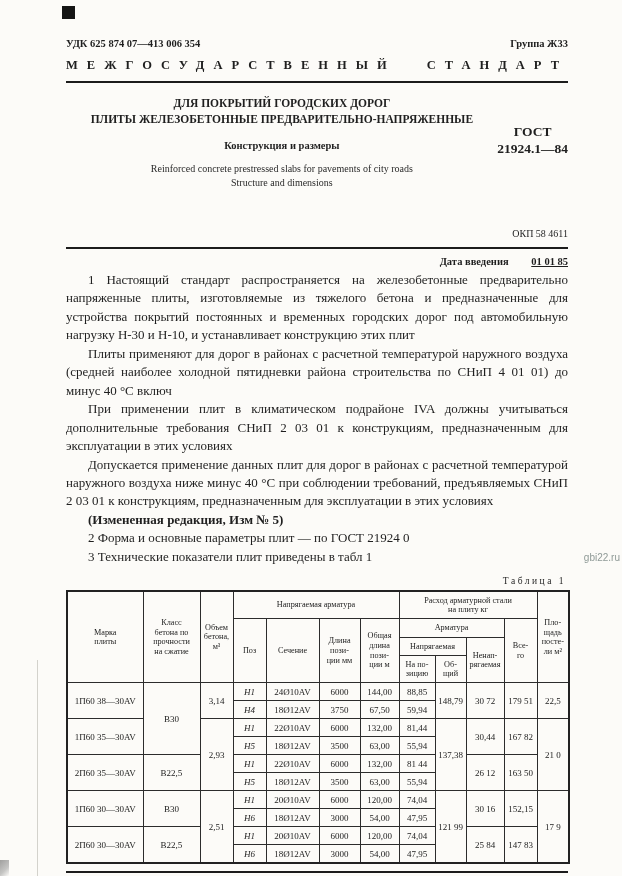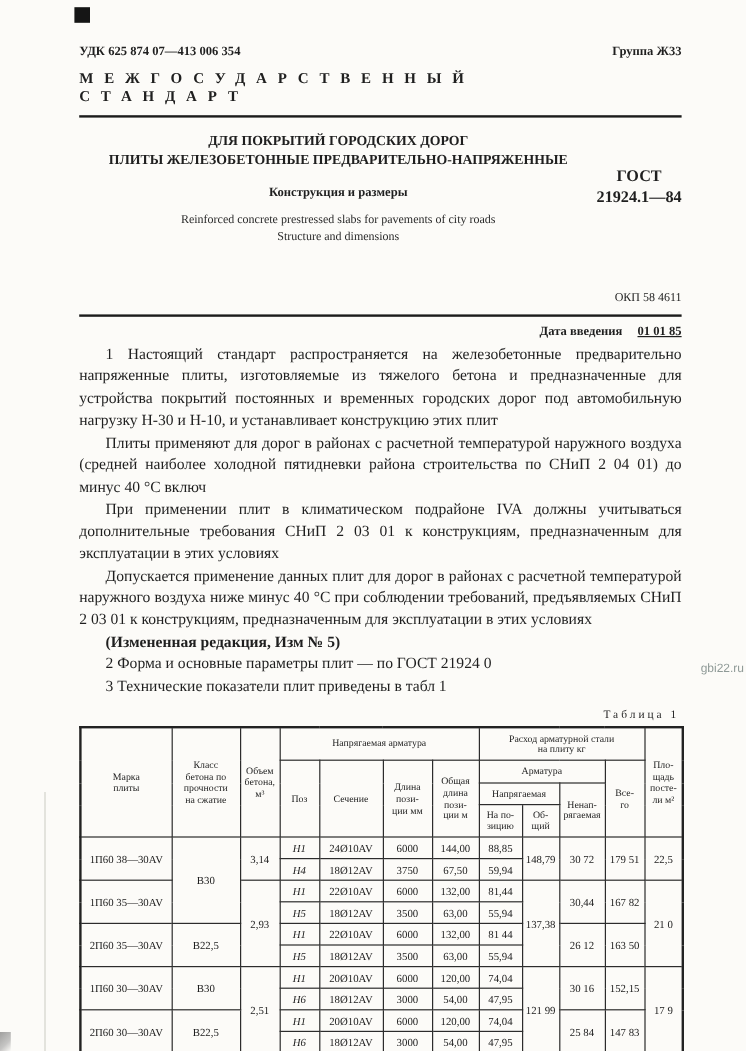--- a/index.html
+++ b/index.html
@@ -14,32 +14,32 @@
     box-sizing:border-box;
   }
   .content{position:relative;padding:38px 54px 0 66px;}
   
   .corner-mark{position:absolute;left:62px;top:6px;width:13px;height:13px;background:#151515;}
   .edge-smudge{position:absolute;left:0;bottom:0;width:9px;height:16px;background:linear-gradient(135deg,#555 0%,#999 60%,transparent 100%);opacity:.55;}
   .scan-line{position:absolute;left:37px;top:660px;bottom:0;width:1px;background:#d3d2cc;}
   .watermark{position:absolute;right:2px;top:552px;font-family:"Liberation Sans",sans-serif;font-size:10px;color:#8f9a97;}
   
   .udk-row{display:flex;justify-content:space-between;font-size:10.5px;font-weight:bold;}
-  .msk-row{display:flex;justify-content:space-between;margin-top:9px;font-size:12.5px;font-weight:bold;flex-direction:column;}
+  .msk-row{display:flex;justify-content:space-between;margin-top:9px;font-size:12.5px;font-weight:bold;}
   .msk-row span{letter-spacing:9px;}
   .rule-thick{border:none;border-top:2px solid #1c1c1c;margin:8px 0 0 0;}
   .title-wrap{position:relative;margin-top:13px;min-height:118px;}
   .titles{width:86%;text-align:center;}
   .title-ru{font-size:11.5px;font-weight:bold;line-height:1.35;}
   .subtitle-ru{font-size:10.5px;font-weight:bold;margin-top:13px;}
   .subtitle-en{font-size:10px;line-height:1.4;margin-top:11px;color:#2a2a2a;}
   .gost-box{position:absolute;right:0;top:28px;text-align:center;font-size:13.5px;font-weight:bold;line-height:1.25;}
   .okp{font-size:10px;margin-top:14px;text-align:right;}
   .date-row{text-align:right;font-size:10.5px;font-weight:bold;margin-top:7px;}
-  .date-val{text-decoration:underline;margin-left:10px;}
+  .date-val{text-decoration:underline;margin-left:20px;}
   
   .bodytext{margin-top:4px;font-size:13px;line-height:1.42;text-align:justify;}
   .bodytext p{margin:0;text-indent:22px;}
   .amendment{font-weight:bold;}
   
   .table-label{text-align:right;font-size:9.5px;letter-spacing:2.5px;margin:10px 2px 4px 0;}
   table.gtable{width:502px;border-collapse:collapse;table-layout:fixed;font-size:8.6px;color:#1c1c1c;}
   table.gtable th,table.gtable td{border:1px solid #2c2c2c;padding:1px 1px;text-align:center;vertical-align:middle;overflow:hidden;}
   table.gtable{border:2px solid #222;}
   table.gtable th{font-weight:normal;white-space:pre-line;line-height:1.18;font-size:8.2px;}
@@ -93,21 +93,21 @@
 
     <hr class="rule-thick">
 
     <div class="date-row">
       <span>Дата введения</span>
       <span class="date-val">01 01 85</span>
     </div>
 
     <div class="bodytext">
       <p>1  Настоящий стандарт распространяется на железобетонные предварительно напряженные плиты, изготовляемые из тяжелого бетона и предназначенные для устройства покрытий постоянных и временных городских дорог под автомобильную нагрузку Н-30 и Н-10, и устанавливает конструкцию этих плит</p>
-      <p>Плиты применяют для дорог в районах с расчетной температурой наружного воздуха (средней наиболее холодной пятидневки района строительства по СНиП 2 04 01) до минус 40 °С включ</p>
+      <p>Плиты применяют для дорог в районах с расчетной температурой наружного воздуха (средней наиболее холодной пятидневки района строительства по СНиП 4 01 01) до минус 40 °С включ</p>
       <p>При применении плит в климатическом подрайоне IVA должны учитываться дополнительные требования СНиП  2 03 01 к конструкциям, предназначенным  для  эксплуатации  в  этих условиях</p>
       <p>Допускается применение данных плит для дорог в районах с расчетной температурой наружного воздуха  ниже  минус 40 °С  при  соблюдении  требований, предъявляемых СНиП 2 03 01 к конструкциям, предназначенным для эксплуатации в этих условиях</p>
       <p class="amendment">(Измененная редакция, Изм  № 5)</p>
       <p>2  Форма  и  основные параметры плит — по ГОСТ 21924 0</p>
       <p>3  Технические показатели плит приведены в табл  1</p>
     </div>
 
     <div class="table-label">Таблица 1</div>
 
     <table class="gtable">

